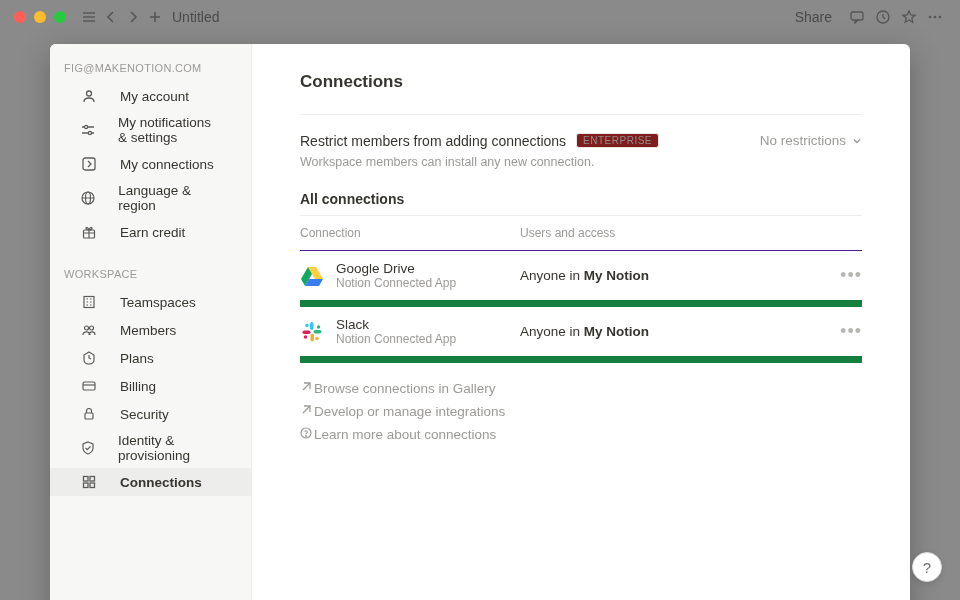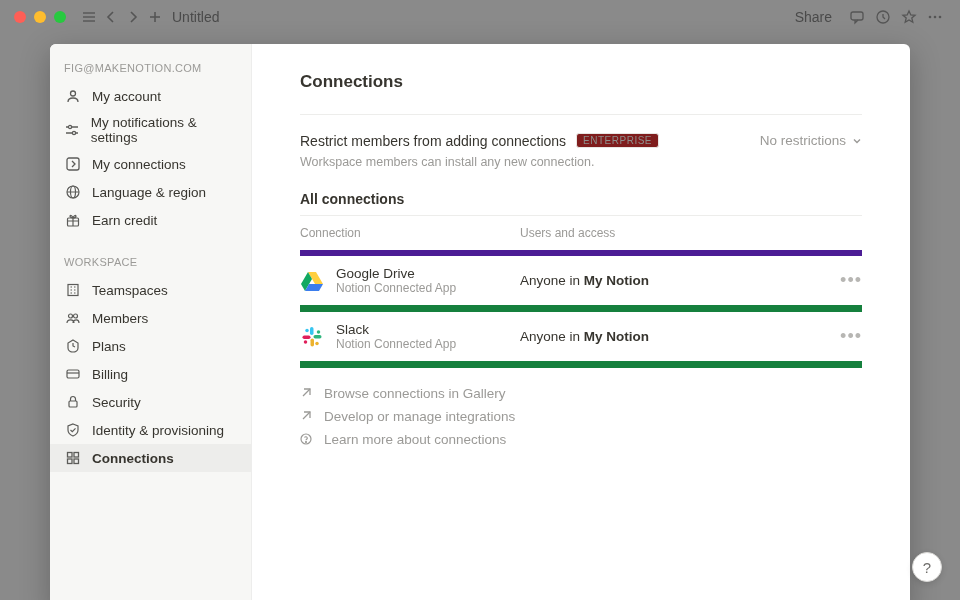--- a/index.html
+++ b/index.html
@@ -47,22 +47,22 @@
     color: #3a3a38;
     overflow-y: auto;
   }
   .sidebar .header {
     font-size: 11px;
     letter-spacing: 0.3px;
     color: #9b9a97;
     padding: 4px 14px 8px 14px;
   }
   .sidebar .item {
-    display: flex; align-items: center; gap: 10px;
-    padding: 5px 14px;
+    display: flex; align-items: center; gap: 22px;
+    padding: 5px 30px;
     cursor: pointer;
     color: #37352f;
     font-size: 13.5px;
   }
   .sidebar .item.active { background: #ededeb; font-weight: 600; }
   .sidebar .item .icon { width: 18px; height: 18px; color: #5c5c59; display: inline-flex; align-items: center; justify-content: center; }
   .sidebar .section-gap { height: 18px; }
 
   .content {
     flex: 1;
@@ -96,41 +96,41 @@
 
   .subhead {
     margin-top: 22px;
     font-size: 14px; font-weight: 600;
     margin-bottom: 8px;
   }
 
   .table-head {
     display: flex; font-size: 12px; color: #9b9a97;
     padding: 10px 0;
-    border-bottom: 6px solid #4c1d95;
+    border-bottom: 1px solid #4c1d95;
   }
   .col-conn { width: 220px; }
   .col-access { flex: 1; }
 
   .row {
     display: flex; align-items: center;
     padding: 10px 0;
     border-bottom: 7px solid #15803d;
   }
   .row .app { width: 220px; display: flex; align-items: center; gap: 12px; }
   .app-icon { width: 24px; height: 24px; display: flex; align-items: center; justify-content: center; }
   .app-name { font-size: 13.5px; font-weight: 500; }
   .app-sub { font-size: 12px; color: #9b9a97; }
   .row .access { flex: 1; font-size: 13.5px; }
   .row .access .strong { font-weight: 600; }
   .row .menu { width: 28px; color: #b7b6b3; cursor: pointer; text-align: right; font-size: 18px; letter-spacing: 1px; }
 
   .links { margin-top: 18px; display: flex; flex-direction: column; gap: 8px; }
   .link-row {
-    display: flex; align-items: center; gap: 10px;
+    display: flex; gap: 0;
     color: #9b9a97; font-size: 13.5px; cursor: pointer;
   }
   .link-row .licon { width: 14px; height: 14px; display: inline-flex; }
 
   .help-fab {
     position: absolute; right: 18px; bottom: 18px;
     width: 30px; height: 30px; border-radius: 50%;
     background: #fff; border: 1px solid #d9d8d5;
     display: flex; align-items: center; justify-content: center;
     color: #6f6e6b; font-size: 15px;

